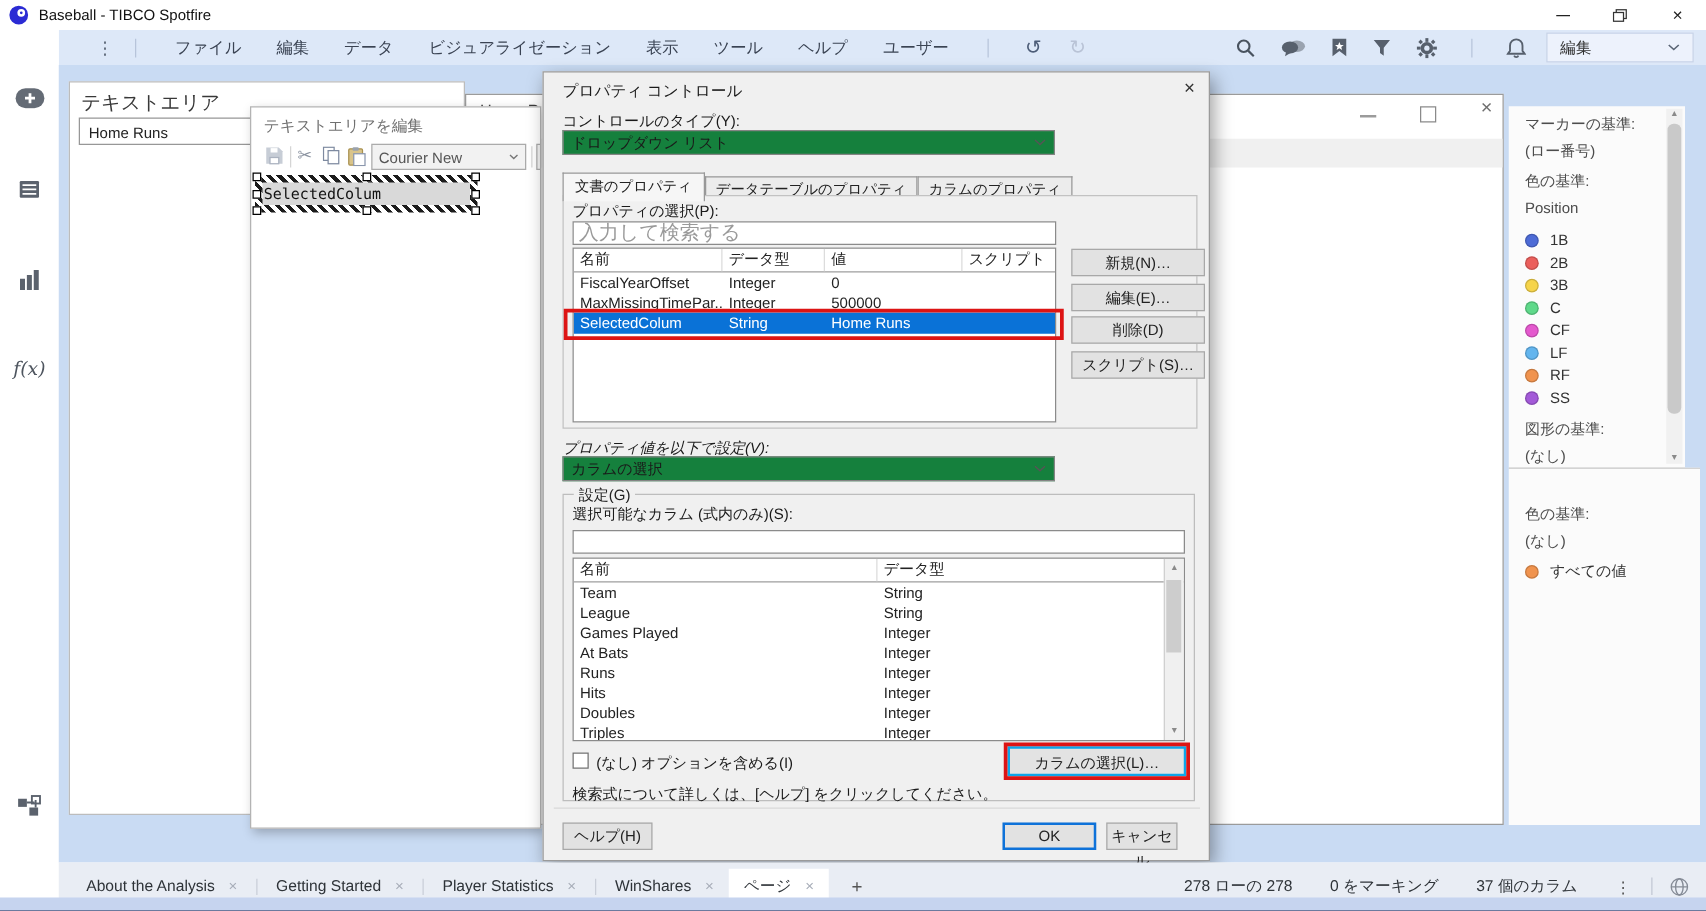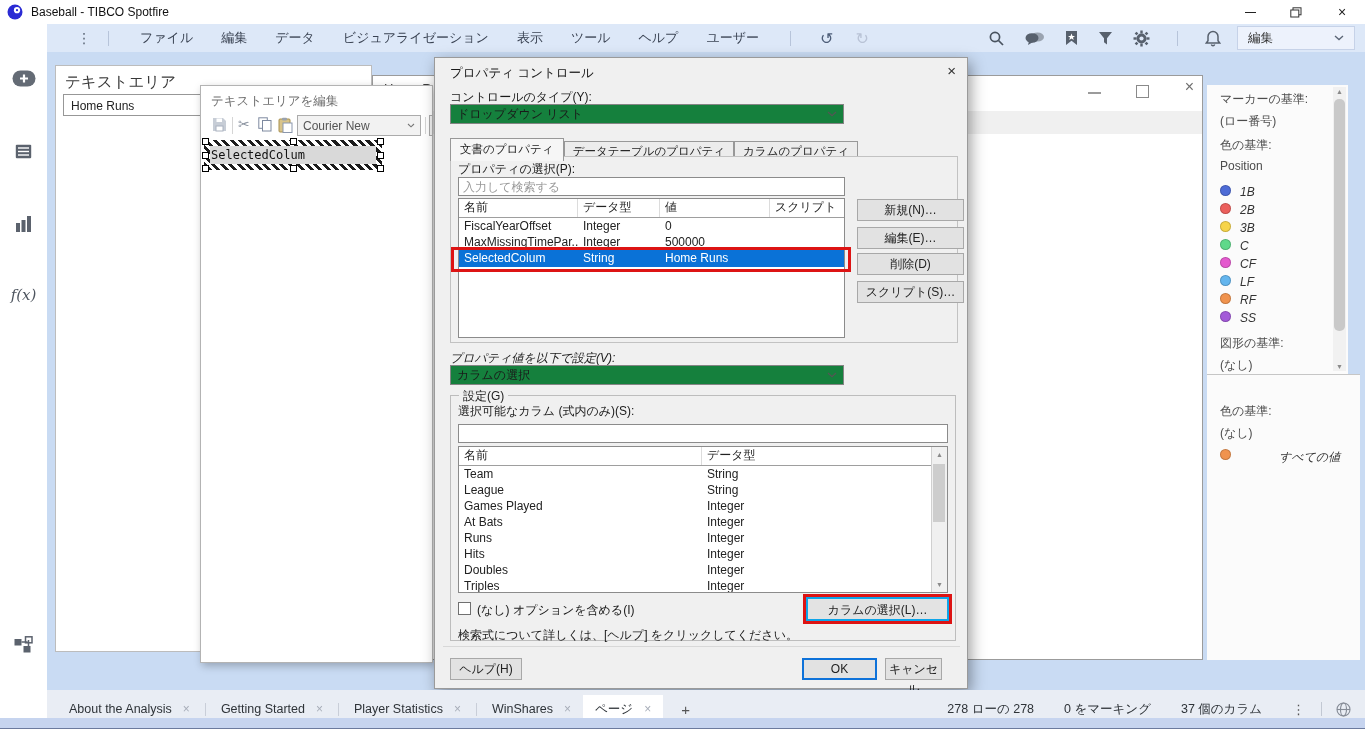--- a/index.html
+++ b/index.html
@@ -71,21 +71,21 @@
       box-shadow:3px 5px 14px rgba(0,0,0,.38);box-sizing:border-box;font-size:12px;}
   .pd-title{position:absolute;left:15px;top:7px;font-size:12.5px;color:#1a1a1a;}
   .pd-close{position:absolute;right:11px;top:4px;font-size:15px;color:#333;}
   .pd-label{position:absolute;color:#1a1a1a;}
   .combo{position:absolute;height:20px;background:#15803d;border:1px solid #848484;box-sizing:border-box;
          display:flex;align-items:center;justify-content:space-between;padding:0 6px;color:#1a1a1a;}
   .pd-tabs{position:absolute;left:15px;top:80px;display:flex;align-items:flex-end;}
   .pd-tab{border:1px solid #989898;border-bottom:none;background:#ececec;padding:2px 8px 2px;font-size:11.5px;margin-right:0;}
   .pd-tab.active{background:#f6f6f6;padding:3px 9px 4px;position:relative;z-index:2;}
   .pd-pane{position:absolute;left:15px;top:98px;width:508px;height:187px;border:1px solid #c2c2c2;background:#f0f0f0;box-sizing:border-box;}
-  .tb-input{position:absolute;background:#fff;border:1px solid #8b8b8b;box-sizing:border-box;font-size:12px;
+  .tb-input{position:absolute;background:#fff;border:1px solid #8b8b8b;box-sizing:border-box;font-size:16px;
             font-family:"Liberation Sans",sans-serif;padding:0 4px;outline:none;}
   .tb-input::placeholder{color:#9a9a9a;}
   .ptable{position:absolute;left:7px;top:41px;width:387px;height:140px;background:#fff;border:1px solid #8b8b8b;box-sizing:border-box;overflow:hidden;}
   .thead{display:flex;height:18px;border-bottom:1px solid #9e9e9e;}
   .th{padding-left:5px;line-height:17px;border-right:1px solid #dcdcdc;box-sizing:border-box;overflow:hidden;white-space:nowrap;}
   .trow{display:flex;height:16px;line-height:16px;}
   .td{padding-left:5px;box-sizing:border-box;overflow:hidden;white-space:nowrap;}
   .trow.sel{background:#0a72d7;color:#fff;height:17px;line-height:17px;}
   .pc1{width:119px;} .pc2{width:82px;} .pc3{width:110px;} .pc4{flex:1;}
   .side-btn{position:absolute;left:406px;width:107px;height:22px;background:#e2e2e2;border:1px solid #a8a8a8;
@@ -102,21 +102,21 @@
   .selcol-btn{position:absolute;left:355px;top:201px;width:143px;height:24px;background:#e3e3e3;border:2px solid #0ea5e9;
               box-sizing:border-box;text-align:center;line-height:22px;outline:3px solid #dd1414;outline-offset:0px;}
   .pd-sep{position:absolute;left:8px;top:588px;width:517px;height:1px;background:#d8d8d8;}
   .pd-btn{position:absolute;top:600px;height:22px;background:#e2e2e2;border:1px solid #a8a8a8;box-sizing:border-box;
           text-align:center;line-height:20px;font-size:12px;}
   .pd-btn.ok{border:2px solid #0e72d9;line-height:18px;}
 
   
   .legend-wrap{position:absolute;left:1160px;top:33px;width:153px;height:575px;background:#fbfbfb;font-size:12px;color:#4c4c4c;}
   .lg-line{position:absolute;left:13px;white-space:nowrap;}
-  .lg-item{position:absolute;left:13px;display:flex;color:#333;font-style:italic;}
+  .lg-item{position:absolute;left:13px;display:flex;align-items:center;color:#333;}
   .lg-dot{width:11px;height:11px;border-radius:50%;margin-right:9px;box-shadow:inset 0 0 0 1px rgba(0,0,0,.18);}
   .lg-sep{position:absolute;left:0;top:289px;width:100%;height:1px;background:#c6c6c6;}
   .lg-scroll{position:absolute;left:126px;top:2px;width:13px;height:284px;background:#f1f1f1;}
   .lg-thumb{position:absolute;left:1px;top:12px;width:11px;height:232px;background:#c9c9c9;border-radius:5px;}
   .blue-patch{position:absolute;left:1301px;top:31px;width:64px;height:291px;background:#c9dbf3;}
 
   
   .tabbar{position:absolute;left:47px;top:690px;width:1318px;height:38px;background:#e9edf4;display:flex;align-items:center;font-size:12.5px;color:#2e3338;}
   .ptab{display:flex;align-items:center;height:28px;padding:0 12px;white-space:nowrap;}
   .ptab.active{background:#fff;}
@@ -329,21 +329,21 @@
       <div class="lg-scroll">
         <span class="vs-arrow" style="top:1px;">▲</span>
         <div class="lg-thumb"></div>
         <span class="vs-arrow" style="bottom:1px;">▼</span>
       </div>
 
       <div class="lg-sep"></div>
 
       <div class="lg-line" style="top:318px;">色の基準:</div>
       <div class="lg-line" style="top:340px;">(なし)</div>
-      <div class="lg-item" style="top:364px;gap:39px;">
+      <div class="lg-item" style="top:364px;">
           <span class="lg-dot" style="background-color: rgb(240, 147, 78);"></span>
           <span>すべての値</span>
         </div>
     </div>
     <div class="blue-patch"></div>
 
     <div class="ed">
       <div class="ed-title">テキストエリアを編集</div>
       <span class="ed-tb-ic" style="left:11px;">
         <svg width="15" height="15">

